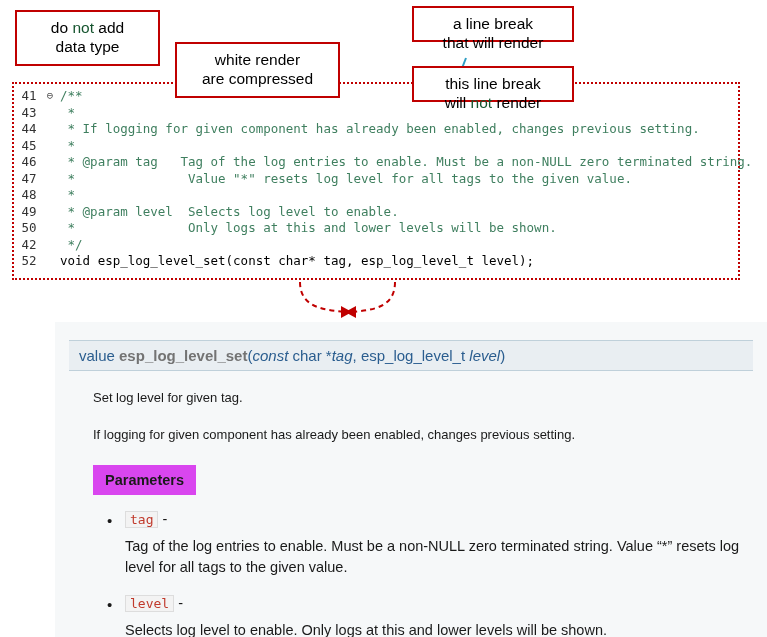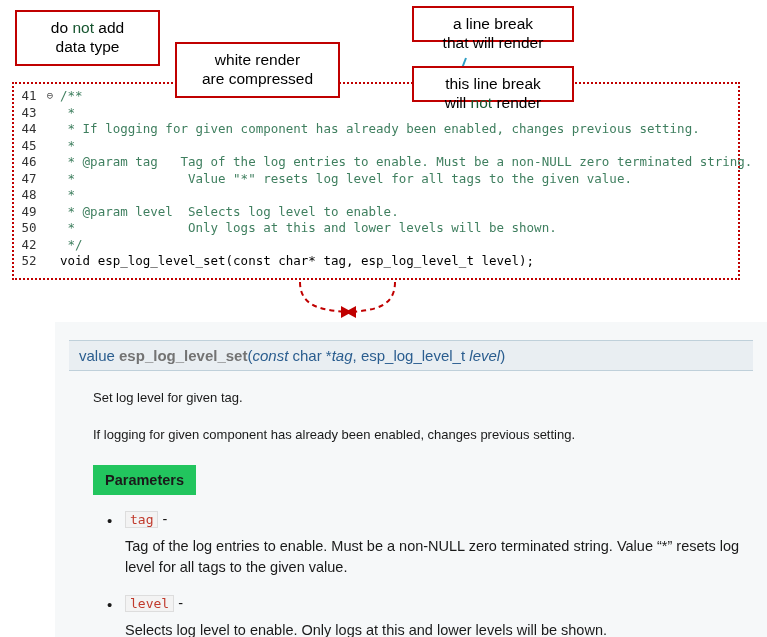--- a/index.html
+++ b/index.html
@@ -110,21 +110,21 @@
   #doc-signature .fname { color: #737373; font-weight: bold; }
   #doc-signature .ital { font-style: italic; }
   .doc-para {
     margin: 18px 14px 0 38px;
     font-size: 13px;
     line-height: 1.45;
   }
   #params-head {
     margin: 20px 14px 0 38px;
     display: inline-block;
-    background: #22c55e;
+    background: #d946ef;
     padding: 7px 12px;
     font-size: 14.5px;
     font-weight: bold;
     color: #1a1a1a;
   }
   .param-item {
     margin: 14px 14px 0 70px;
     font-size: 14.5px;
     line-height: 1.45;
     position: relative;

